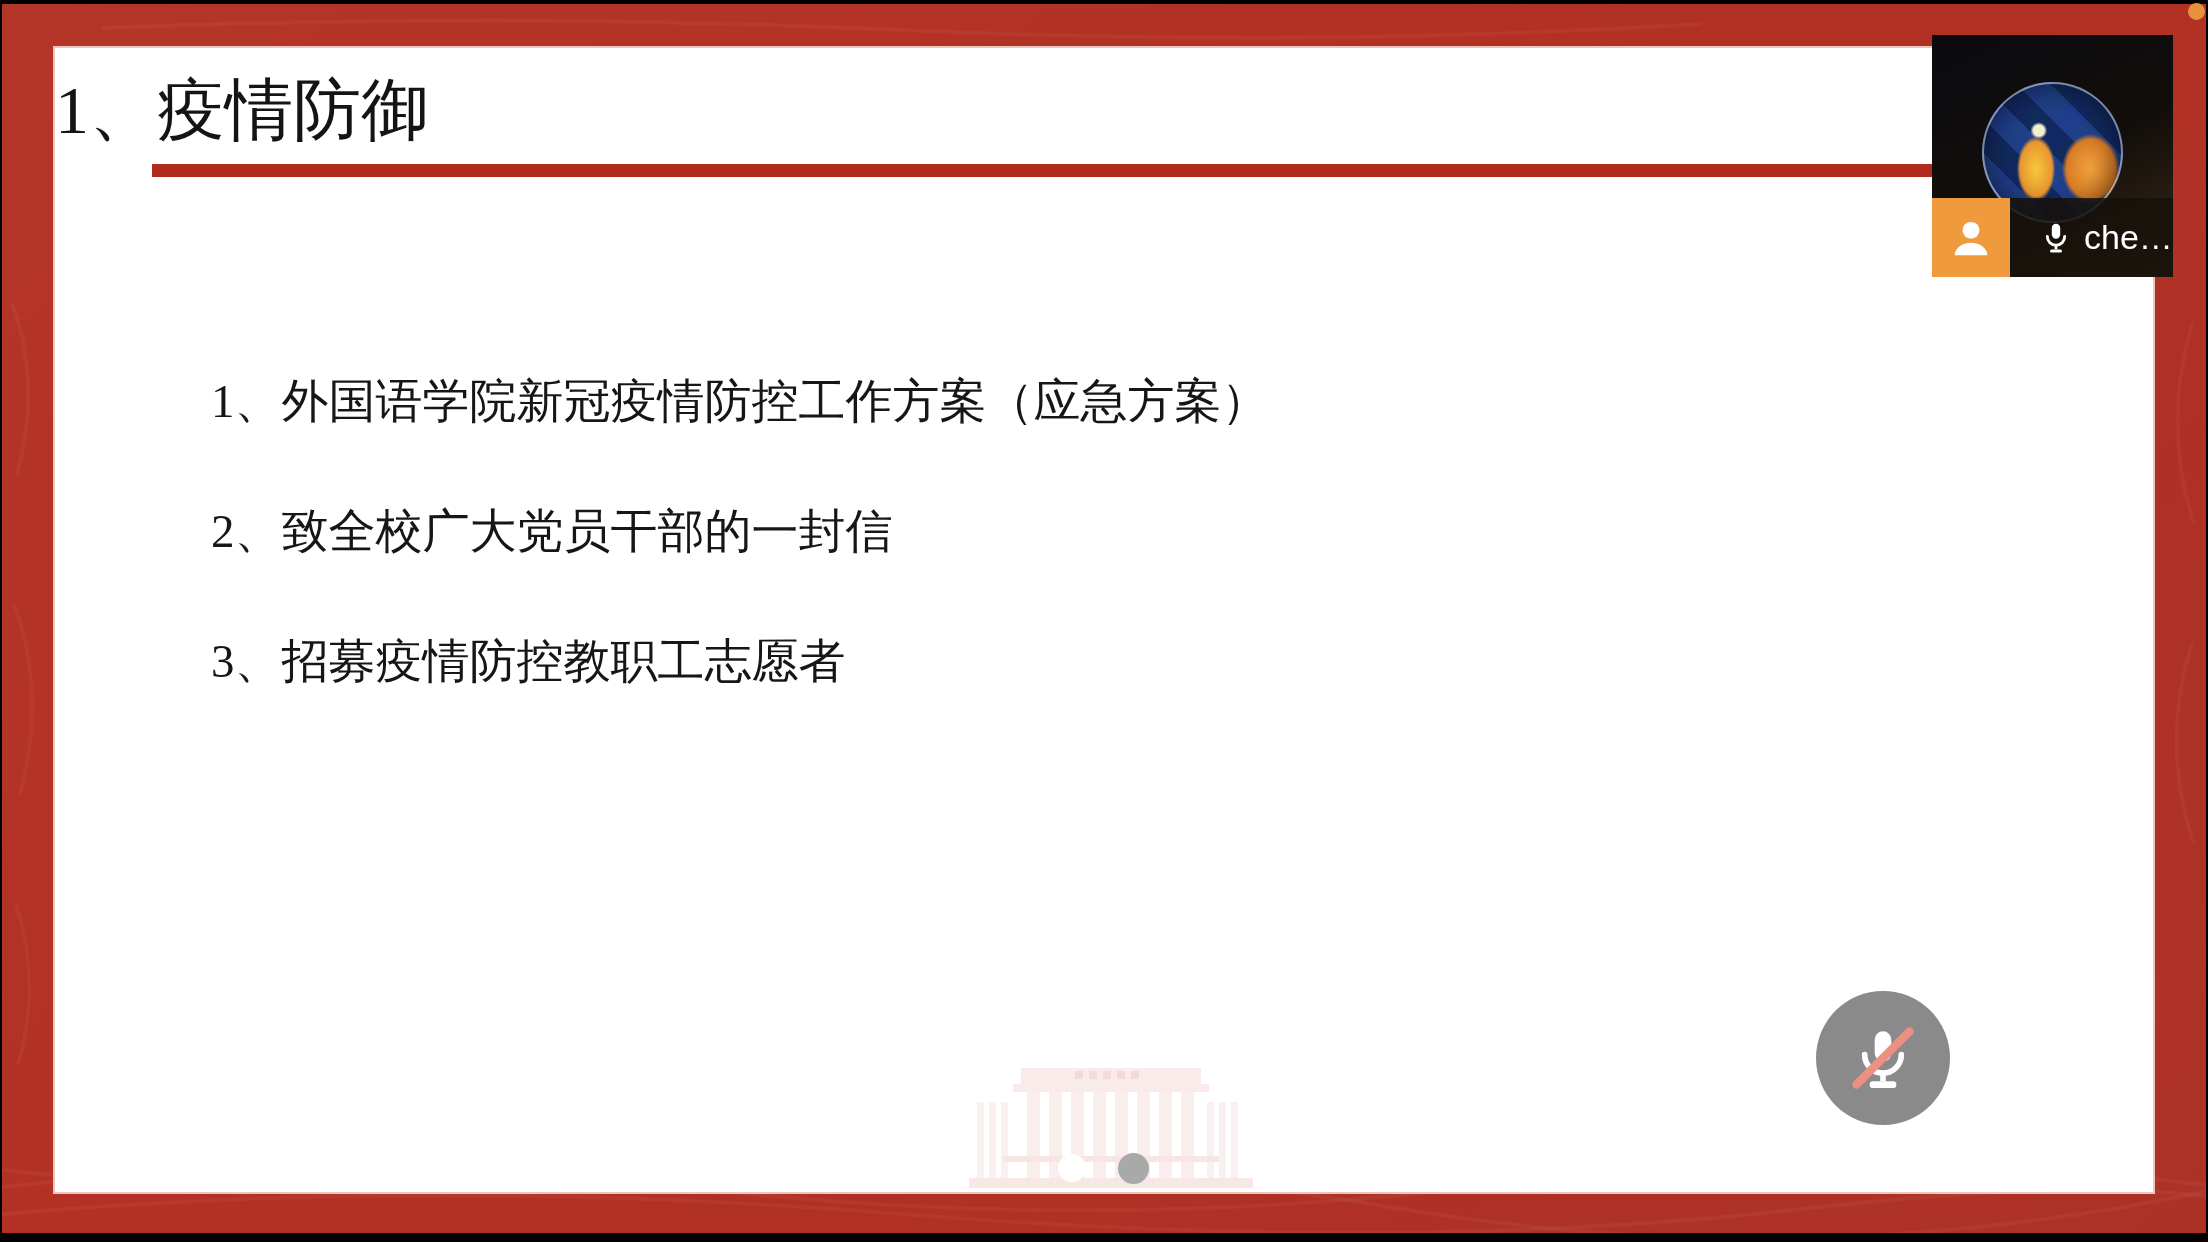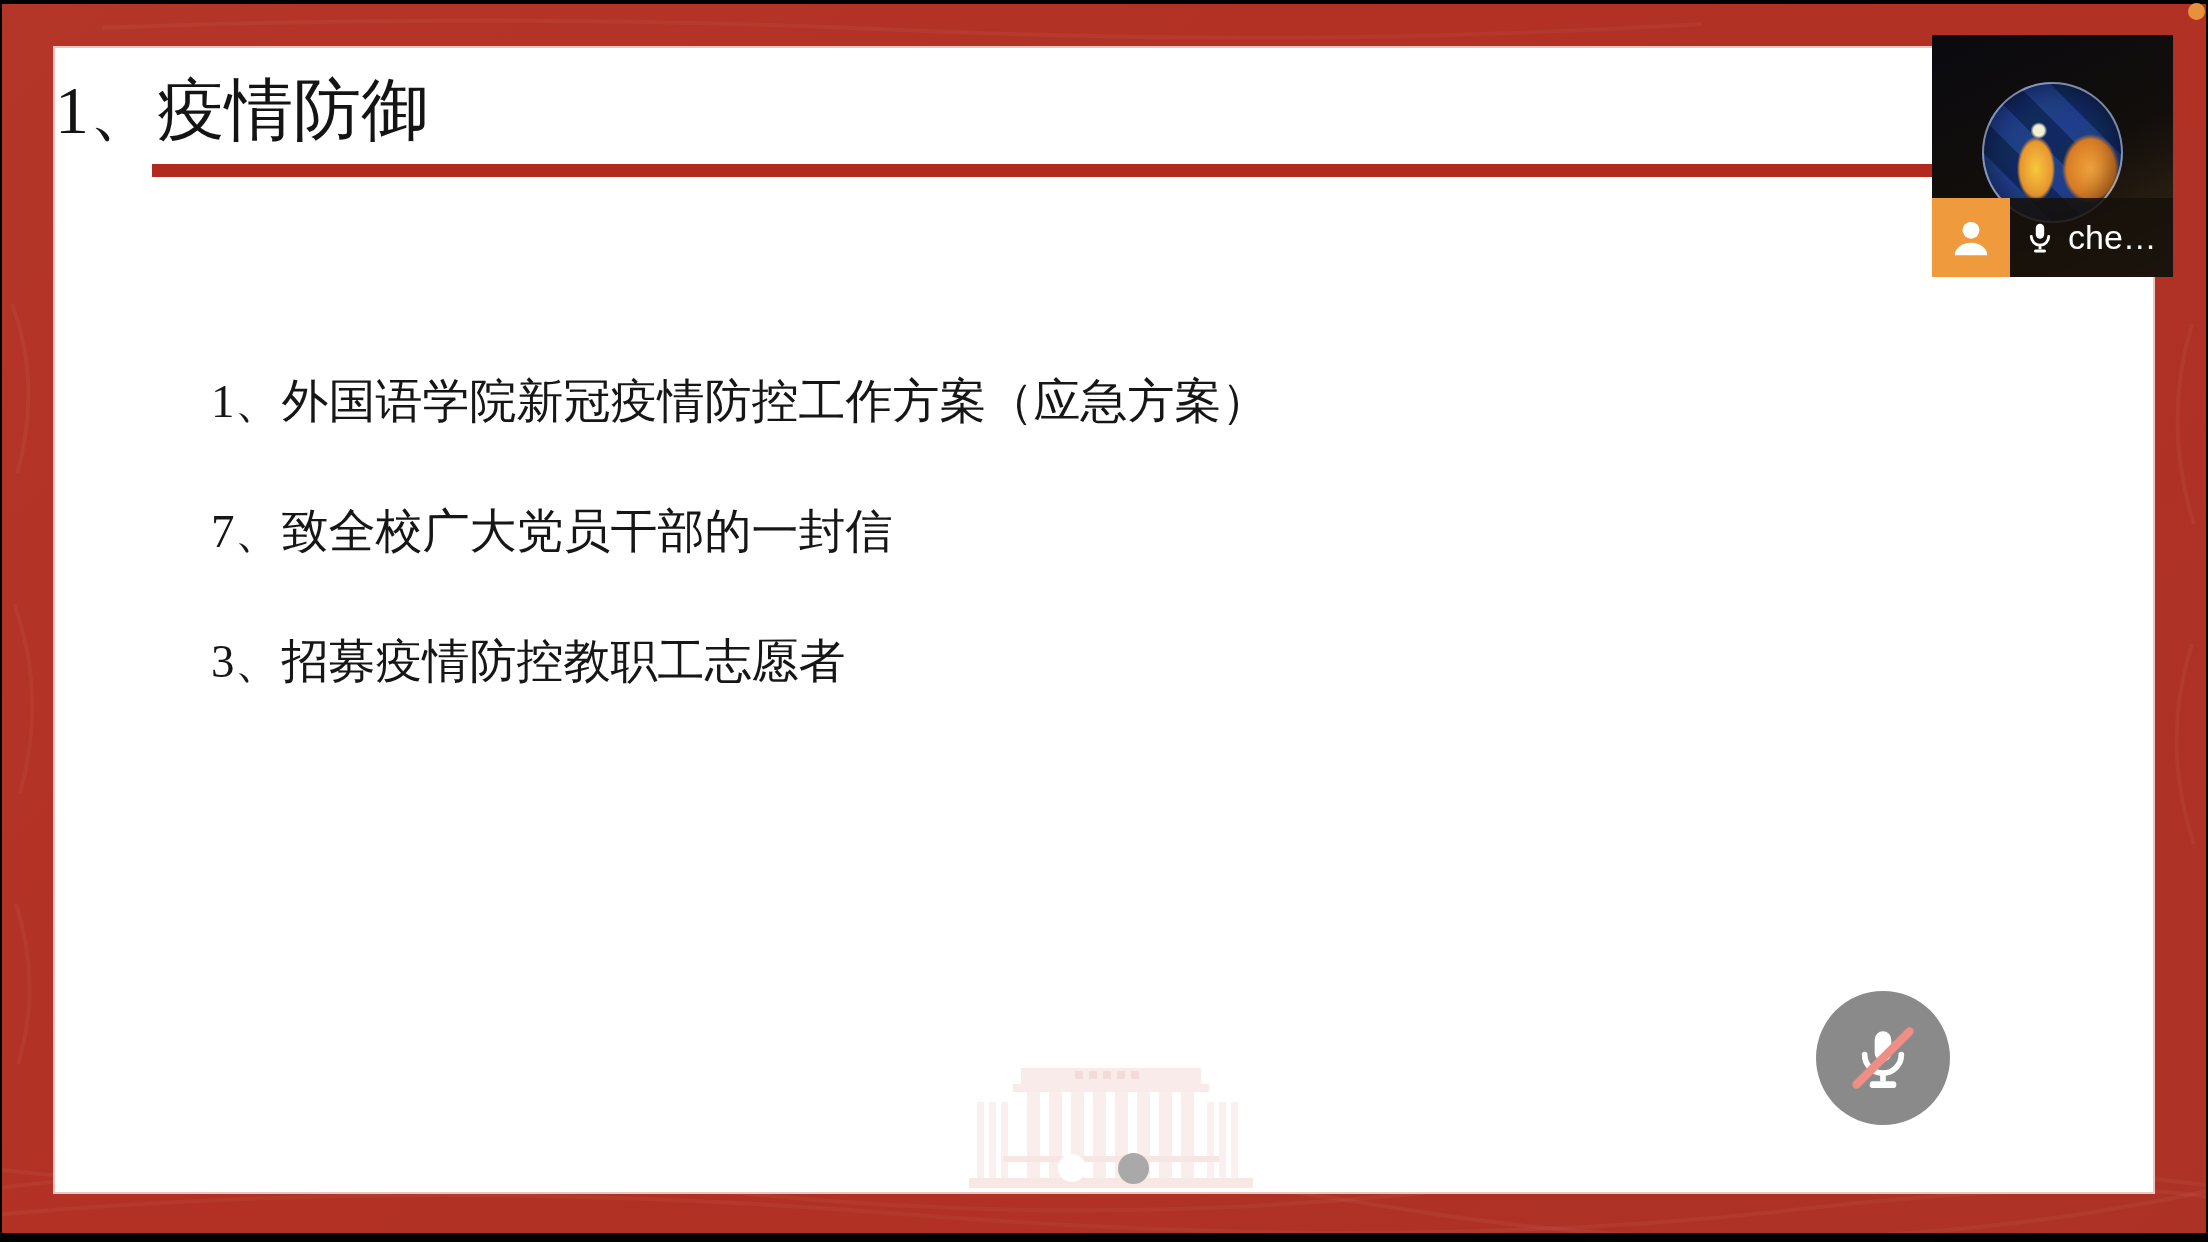--- a/index.html
+++ b/index.html
@@ -44,21 +44,21 @@
         background:
           radial-gradient(circle 12px at 40% 34%, rgba(255,250,215,.95) 0 45%, rgba(255,250,215,0) 70%),
           radial-gradient(ellipse 26px 44px at 38% 62%, #f6c83c 0%, #e8962f 62%, rgba(232,150,47,0) 74%),
           radial-gradient(ellipse 38px 46px at 78% 62%, #f2a43e 0%, #d87c25 64%, rgba(216,124,37,0) 76%),
           repeating-linear-gradient(45deg, rgba(18,40,100,.85) 0 24px, rgba(35,65,150,.85) 24px 48px),
           repeating-linear-gradient(-45deg, #15265e 0 24px, #0d3b33 24px 48px);
         box-shadow:inset 0 0 30px rgba(0,0,0,.55);}
   .tile-bottom{position:absolute;left:0;bottom:0;width:241px;height:79px;display:flex;}
   .role-btn{width:78px;height:79px;background:#ef9a3d;display:flex;align-items:center;justify-content:center;flex:none;}
   .name-bar{flex:1;background:rgba(22,16,10,.85);display:flex;align-items:center;gap:10px;
-        padding-left:12px;overflow:hidden;}
+        padding-left:28px;overflow:hidden;}
   .name-text{color:#ffffff;font-size:34px;white-space:nowrap;}
 
   .notif-dot{position:absolute;left:2188px;top:3px;width:17px;height:17px;border-radius:50%;background:#e8913c;}
 </style>
 </head>
 <body>
 
 <div class="page">
 
   <div class="frame">
@@ -74,21 +74,21 @@
     </svg>
   </div>
 
   <div class="slide"></div>
 
   <div class="slide-title">1、疫情防御</div>
   <div class="title-underline"></div>
 
   <div class="slide-list">
     <div class="row">1、外国语学院新冠疫情防控工作方案（应急方案）</div>
-    <div class="row">7、致全校广大党员干部的一封信</div>
+    <div class="row">2、致全校广大党员干部的一封信</div>
     <div class="row">3、招募疫情防控教职工志愿者</div>
   </div>
 
   <div class="watermark">
     <svg viewBox="0 0 296 134" width="296" height="134">
       <g fill="#f2d9d6">
         <rect x="58" y="10" width="180" height="16"></rect>
         <rect x="50" y="26" width="196" height="8"></rect>
         <g fill="#e7b9b4">
           <rect x="112" y="13" width="8" height="8"></rect>

